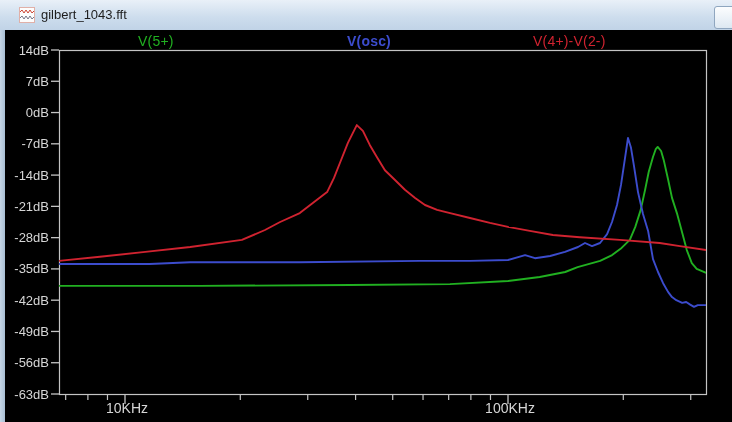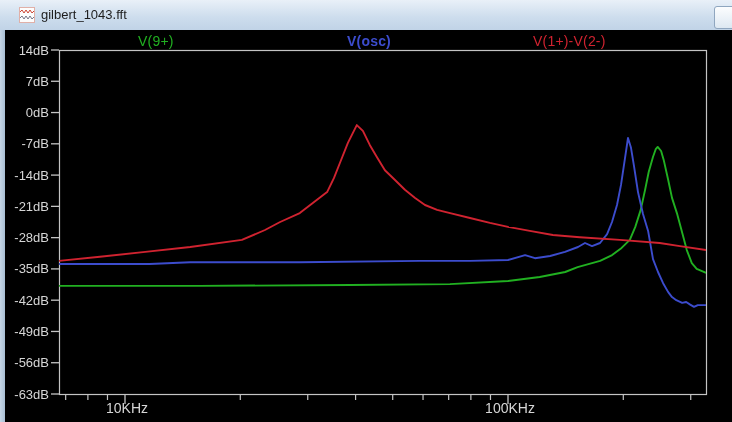--- a/index.html
+++ b/index.html
@@ -37,23 +37,23 @@
       </svg>
     </div>
     <span class="title-text">gilbert_1043.fft</span>
     <div class="win-btn"></div>
   </div>
 
   <div class="left-strip"></div>
 
   <div class="plot-pane"></div>
 
-  <span class="legend-item leg0" id="leg0" style="color: rgb(33, 176, 33);">V(9+)</span>
+  <span class="legend-item leg0" id="leg0" style="color: rgb(33, 176, 33);">V(5+)</span>
   <span class="legend-item leg1" id="leg1" style="color: rgb(60, 76, 205); font-weight: bold;">V(osc)</span>
-  <span class="legend-item leg2" id="leg2" style="color: rgb(208, 35, 48);">V(1+)-V(2-)</span>
+  <span class="legend-item leg2" id="leg2" style="color: rgb(208, 35, 48);">V(4+)-V(2-)</span>
 
   <svg class="plot-svg" id="chart" width="732" height="422" viewBox="0 0 732 422">
       <defs>
         <clipPath id="pc">
           <rect x="59" y="50" width="647" height="344"></rect>
         </clipPath>
       </defs>
       <line x1="51" y1="50" x2="59" y2="50" stroke="#c4c4c4" stroke-width="1.3"></line>
       <text x="49" y="54.5" text-anchor="end" fill="#d6d6d6" font-size="13px">14dB</text>
       <line x1="51" y1="81.27272727272728" x2="59" y2="81.27272727272728" stroke="#c4c4c4" stroke-width="1.3"></line>

